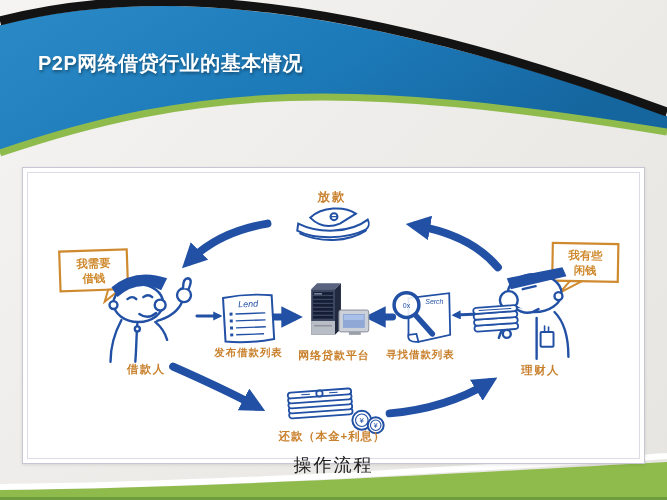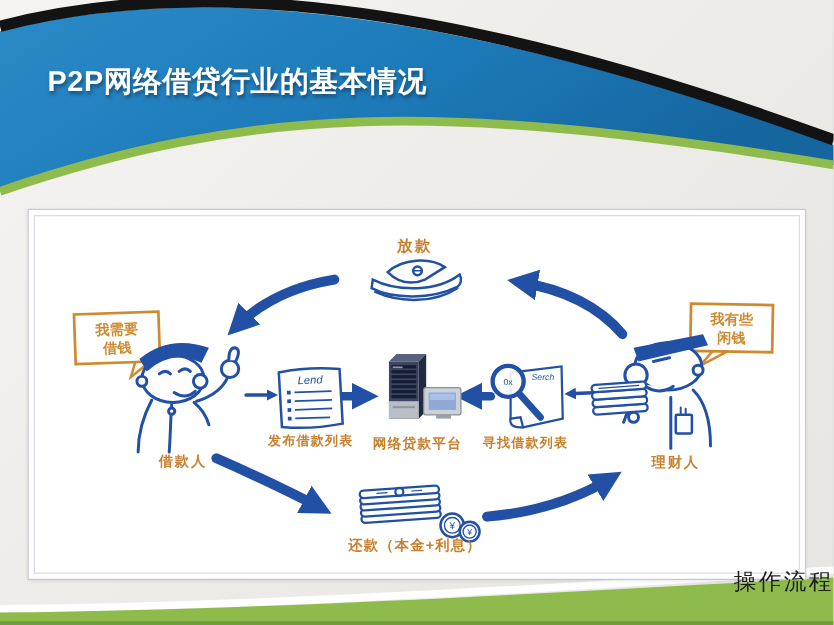--- a/index.html
+++ b/index.html
@@ -6,34 +6,34 @@
   .slide{
     position:relative;width:667px;height:500px;overflow:hidden;
     background:linear-gradient(135deg,#f5f4f2 0%,#ecebe8 55%,#e6e5e2 100%);
     font-family:"Liberation Sans",sans-serif;
   }
   .hdr-svg,.ftr-svg{position:absolute;left:0;display:block;}
   .hdr-svg{top:0;}
   .ftr-svg{bottom:0;}
   .page-title{
     position:absolute;left:38px;top:50px;z-index:3;
-    color:#ffffff;font-size:23px;font-weight:bold;letter-spacing:.5px;
+    color:#ffffff;font-size:20px;font-weight:bold;letter-spacing:.5px;
     text-shadow:1px 2px 3px rgba(0,0,0,.38);
     font-family:"Liberation Sans",sans-serif;
   }
   .panel{
     position:absolute;left:22px;top:143px;width:621px;height:295px;
     background:#ffffff;border:1px solid #c6c6d4;z-index:2;
     box-shadow:0 1px 3px rgba(0,0,0,.10);
     margin-top:24px;
   }
   .panel-inner{position:absolute;inset:4px;border:1px solid #dcdce8;}
   .diagram-svg{position:absolute;inset:0;width:100%;height:100%;display:block;}
   .caption{
-    position:absolute;left:0;top:453px;width:667px;text-align:right;z-index:3;
+    position:absolute;left:0;top:453px;width:667px;text-align:center;z-index:3;
     color:#1c1c1c;font-size:18px;letter-spacing:2px;
     font-family:"Liberation Serif","DejaVu Serif",serif;
   }
 </style>
 </head>
 <body>
 
 <div class="slide">
 
   <svg class="hdr-svg" width="667" height="170" viewBox="0 0 667 170">

